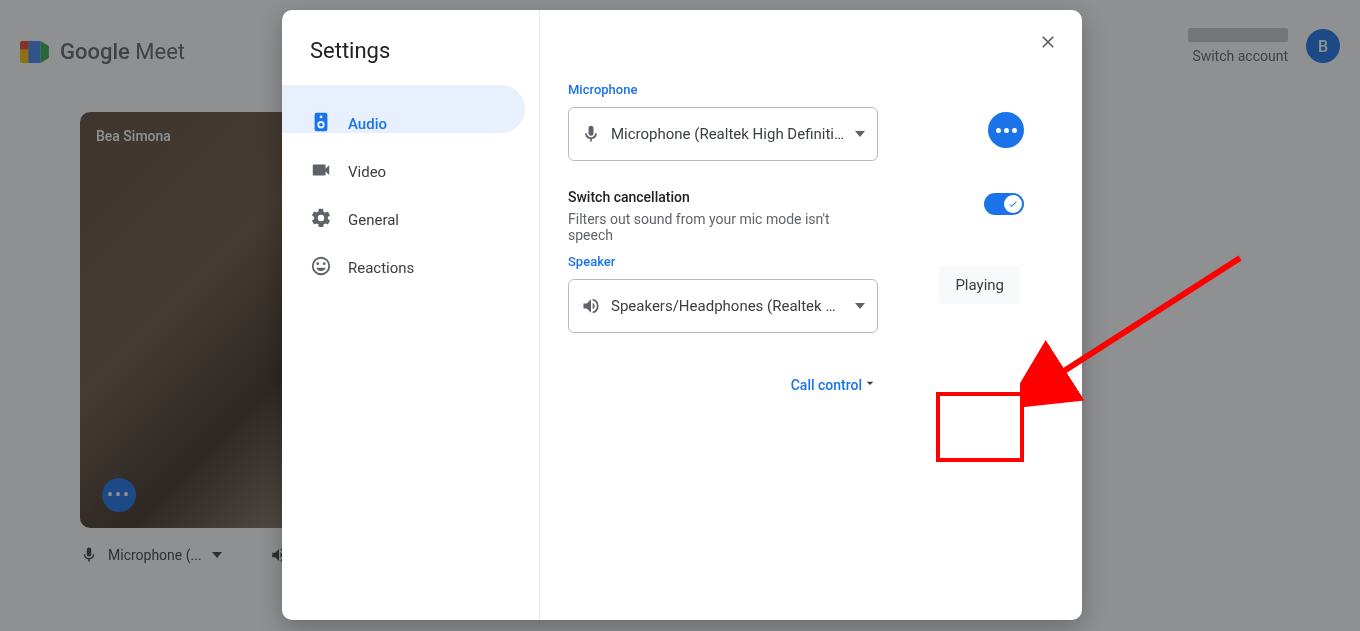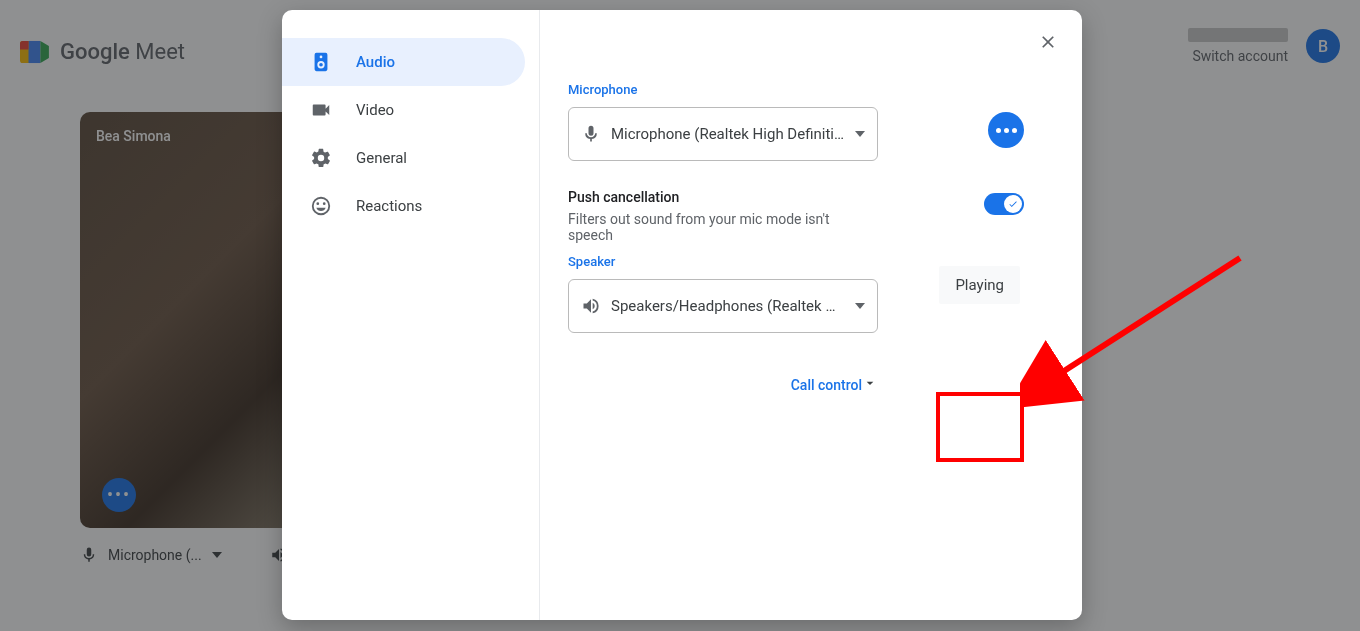--- a/index.html
+++ b/index.html
@@ -99,21 +99,21 @@
     background:#fff; border-radius:10px;
     display:flex;
     box-shadow:0 8px 24px rgba(0,0,0,0.25);
   }
   .modal-left {
     width:258px; border-right:1px solid #e8eaed;
     padding: 28px 0;
   }
   .modal-title { font-size:22px; padding:0 28px 22px; color:#202124; }
   .nav-item {
-    display:flex; align-items:center; gap:24px;
+    display:flex; align-items:flex-end; gap:16px;
     height:48px; padding:0 28px;
     font-size:15px; color:#3c4043;
     border-radius: 0 28px 28px 0;
     margin-right: 14px;
     cursor:pointer;
   }
   .nav-item.active {
     background:#e8f0fe; color:#1a73e8; font-weight:500;
   }
   .nav-item svg { width:22px; height:22px; fill:currentColor; }
@@ -275,20 +275,21 @@
     <div class="options-title">options</div>
     <div class="link-text">panion mode</div>
     <div class="link-text">eeting</div>
   </div>
 </div>
 
 <div class="overlay"></div>
 
 <div class="modal">
   <div class="modal-left">
+    <div class="modal-title">Settings</div>
     <div class="nav-item active">
       <svg viewBox="0 0 24 24">
           <path d="M7 2h10a2 2 0 0 1 2 2v16a2 2 0 0 1-2 2H7a2 2 0 0 1-2-2V4a2 2 0 0 1 2-2zm5 3a1.5 1.5 0 1 0 0 3 1.5 1.5 0 0 0 0-3zm0 6a4 4 0 1 0 0 8 4 4 0 0 0 0-8zm0 2a2 2 0 1 1 0 4 2 2 0 0 1 0-4z"></path>
         </svg>
       <span>Audio</span>
     </div>
     <div class="nav-item">
       <svg viewBox="0 0 24 24">
           <path d="M17 10.5V7a1 1 0 0 0-1-1H4a1 1 0 0 0-1 1v10a1 1 0 0 0 1 1h12a1 1 0 0 0 1-1v-3.5l4 4v-11l-4 4z"></path>
         </svg>
@@ -329,21 +330,21 @@
       <div class="right-control">
         <div class="mic-dots">
             <span></span>
             <span></span>
             <span></span>
           </div>
       </div>
     </div>
 
     <div class="noise-row" style="margin-top:28px;">
-      <div class="section-label-dark" style="margin-top:0;">Push cancellation</div>
+      <div class="section-label-dark" style="margin-top:0;">Switch cancellation</div>
       <div class="section-sub">Filters out sound from your mic mode isn't speech</div>
       <div class="right-control">
         <div class="toggle on">
           <div class="knob">
               <svg viewBox="0 0 24 24">
                 <path d="M9 16.2 4.8 12l-1.4 1.4L9 19 21 7l-1.4-1.4z"></path>
               </svg>
             </div>
         </div>
       </div>

